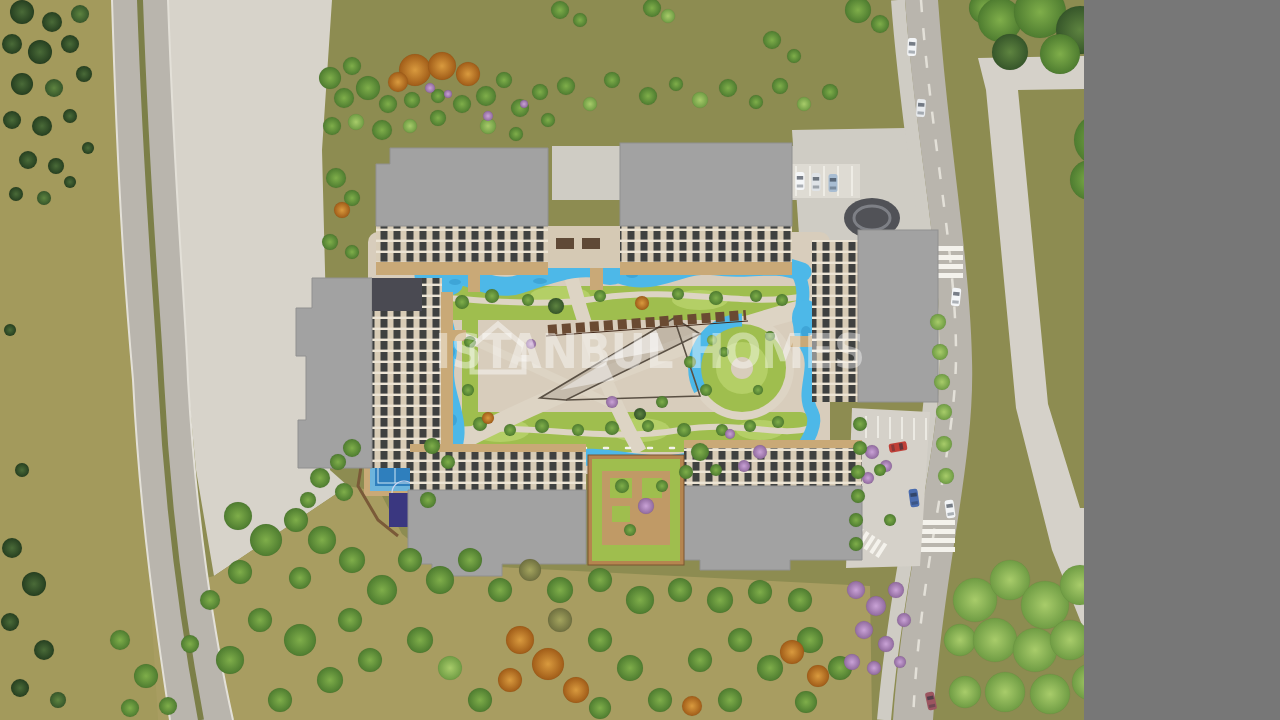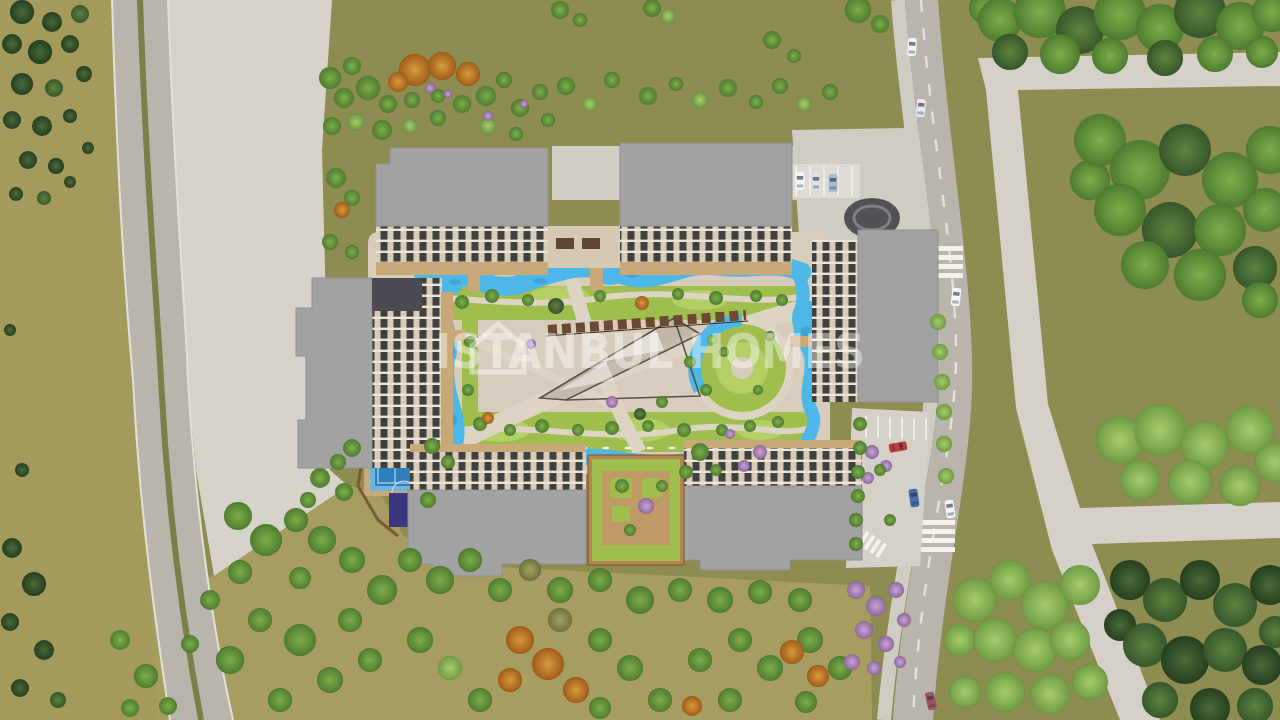--- a/index.html
+++ b/index.html
@@ -1,16 +1,16 @@
 <!DOCTYPE html>
 <html style="--ground: #8d8c51; --groundLeft: #a39a5c; --groundTan: #a89d61; --plaza: #d7d3ca; --road: #b9b5ad; --roadEdge: #e3e0d8; --median: #7c7f48; --path: #d5d1c9; --pavement: #cfccc4; --parking: #dedbd3; --courtyard: #d8cdbc; --courtPath: #ddd4c4; --lawn: #9fbe4e; --lawnLight: #b4cf66; --pool: #4db8e8; --poolDeep: #2e8fc4; --deck: #c9a977; --roof: #a2a2a2; --roofDark: #4a4a52; --facade: #d8ccb6; --facadeGlass: #3f4140; --slab: #ece4d4; --cabana: #6a4a32; --circleDark: #515257; --tennisOuter: #6db5dd; --tennisInner: #2f7fbd; --sport: #3a3780; --white: #f4f2ec; --wm: rgba(255,255,255,0.42);"><head>
 <meta charset="utf-8">
 <style>
   html,body{margin:0;padding:0;background:#777;}
-  .stage{width:1280px;height:720px;overflow:hidden;position:relative;font-family:"DejaVu Sans",sans-serif;}
+  .stage{width:1084px;height:720px;overflow:hidden;position:relative;font-family:"DejaVu Sans",sans-serif;}
   svg{display:block;}
   text{font-family:"DejaVu Sans","Liberation Sans",sans-serif;}
 </style>
 </head>
 <body>
 
 <div class="stage">
 <svg width="1280" height="720" viewBox="0 0 1280 720">
   <defs>
     <radialGradient id="gG">

